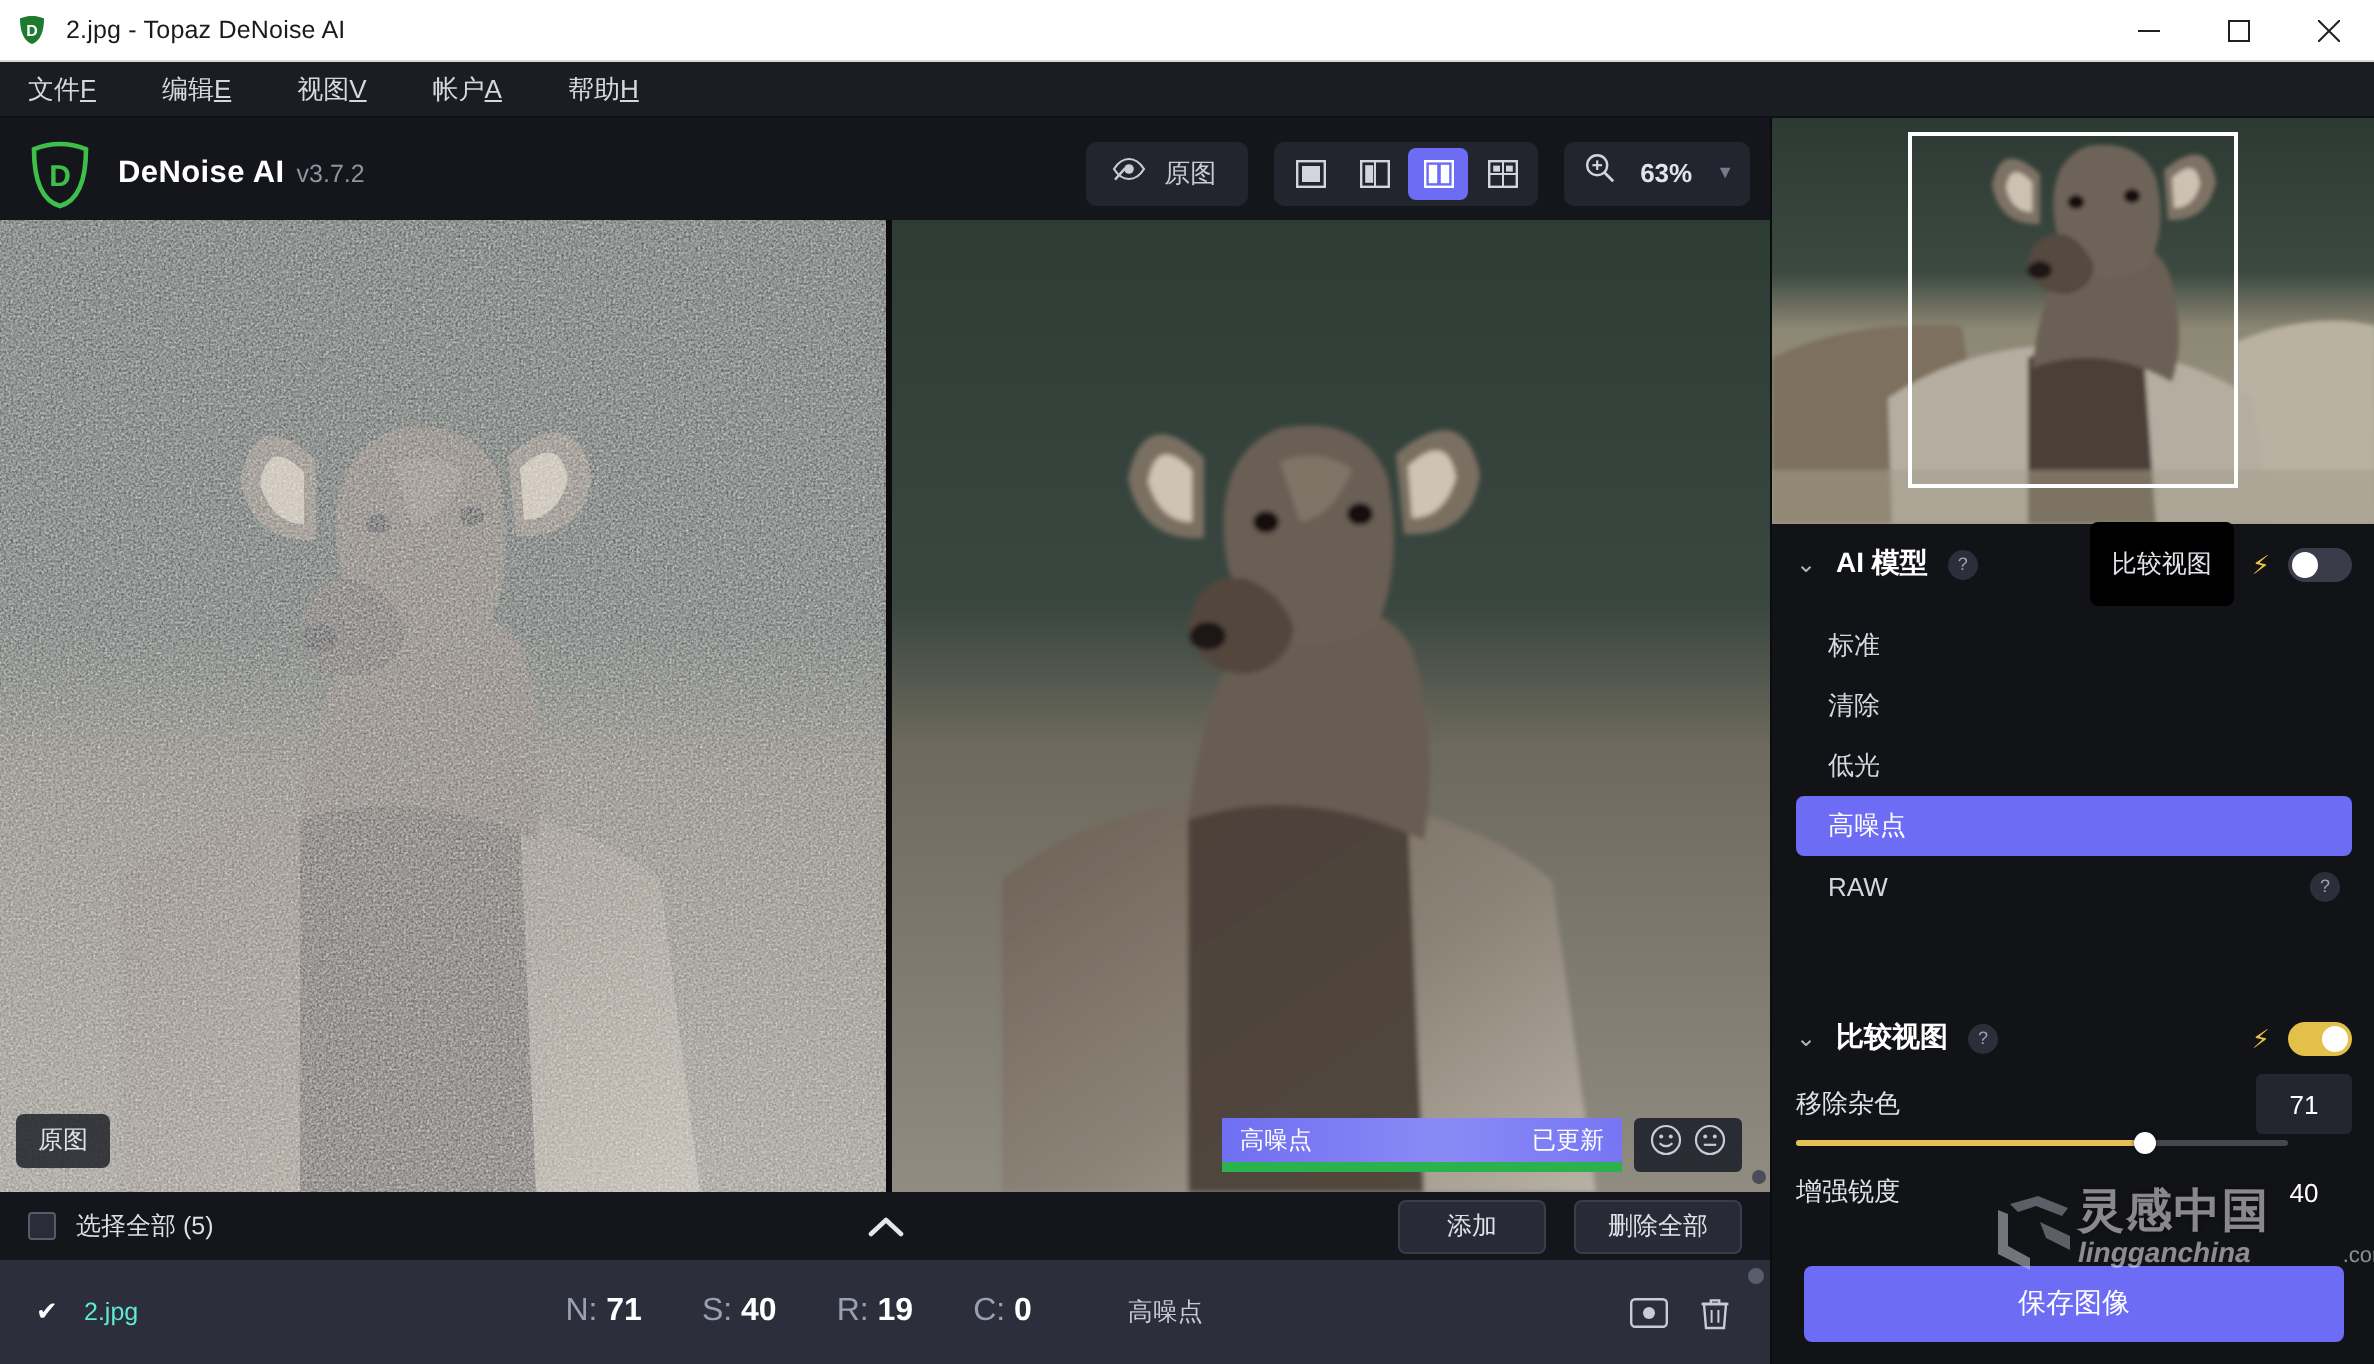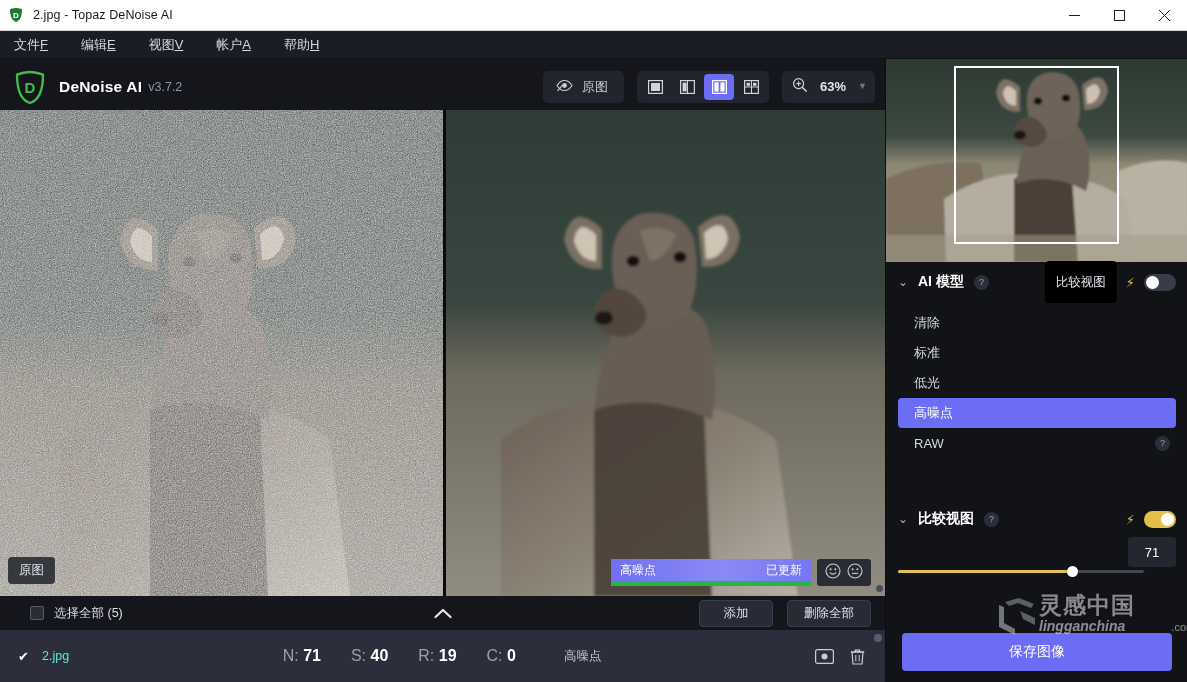--- a/index.html
+++ b/index.html
@@ -122,21 +122,21 @@
     position: absolute; right: 2px; bottom: 4px; width: 7px; height: 7px;
     border-radius: 50%; background: #4a4d59; z-index: 8;
   }
 
   
   .filmstrip {
     position: absolute; left: 0; top: 596px; width: 885px; height: 86px;
     background: #15161c;
   }
   .fs-head {
-    height: 34px; display: flex; align-items: center; position: relative; padding-left: 16px;
+    height: 34px; display: flex; align-items: center; position: relative;
   }
   .fs-check {
     width: 14px; height: 14px; border: 1px solid #565a6a; border-radius: 2px;
     margin-left: 14px; background: #2a2d38;
   }
   .fs-all { margin-left: 10px; font-size: 12.5px; color: #dcdee5; }
   .fs-collapse {
     position: absolute; left: 430px; top: 7px; width: 26px; height: 20px;
     display: flex; align-items: center; justify-content: center; cursor: pointer;
   }
@@ -591,24 +591,24 @@
         <span class="right">
           <span class="cmpbtn">比较视图</span>
           <span class="bolt">⚡</span>
           <span class="toggle">
               <span class="knob"></span>
             </span>
         </span>
       </div>
       <div class="models">
         <div class="model-item">
+          <span>标准</span>
+        </div>
+        <div class="model-item">
           <span>清除</span>
-        </div>
-        <div class="model-item">
-          <span>标准</span>
         </div>
         <div class="model-item">
           <span>低光</span>
         </div>
         <div class="model-item selected">
           <span>高噪点</span>
         </div>
         <div class="model-item">
           <span>RAW</span>
           <span class="help mhelp">?</span>
@@ -624,25 +624,30 @@
         <span class="right">
           <span class="bolt">⚡</span>
           <span class="toggle on">
               <span class="knob"></span>
             </span>
         </span>
       </div>
 
       <div class="slider-block">
         <div class="slider-row">
+          <div class="slider-label">移除杂色</div>
           <div class="slider-val">71</div>
           <div class="track">
             <div class="fill" style="width:71%"></div>
             <div class="knob2" style="left:calc(71% - 5.5px)"></div>
           </div>
+        </div>
+        <div class="slider-row">
+          <div class="slider-label">增强锐度</div>
+          <div class="slider-val" style="background:transparent;">40</div>
         </div>
       </div>
     </div>
 
     <div class="savebtn">保存图像</div>
   </div>
 
   <div class="wm">
     <div class="wm-mark">
       <svg width="46" height="46" viewBox="0 0 46 46">

